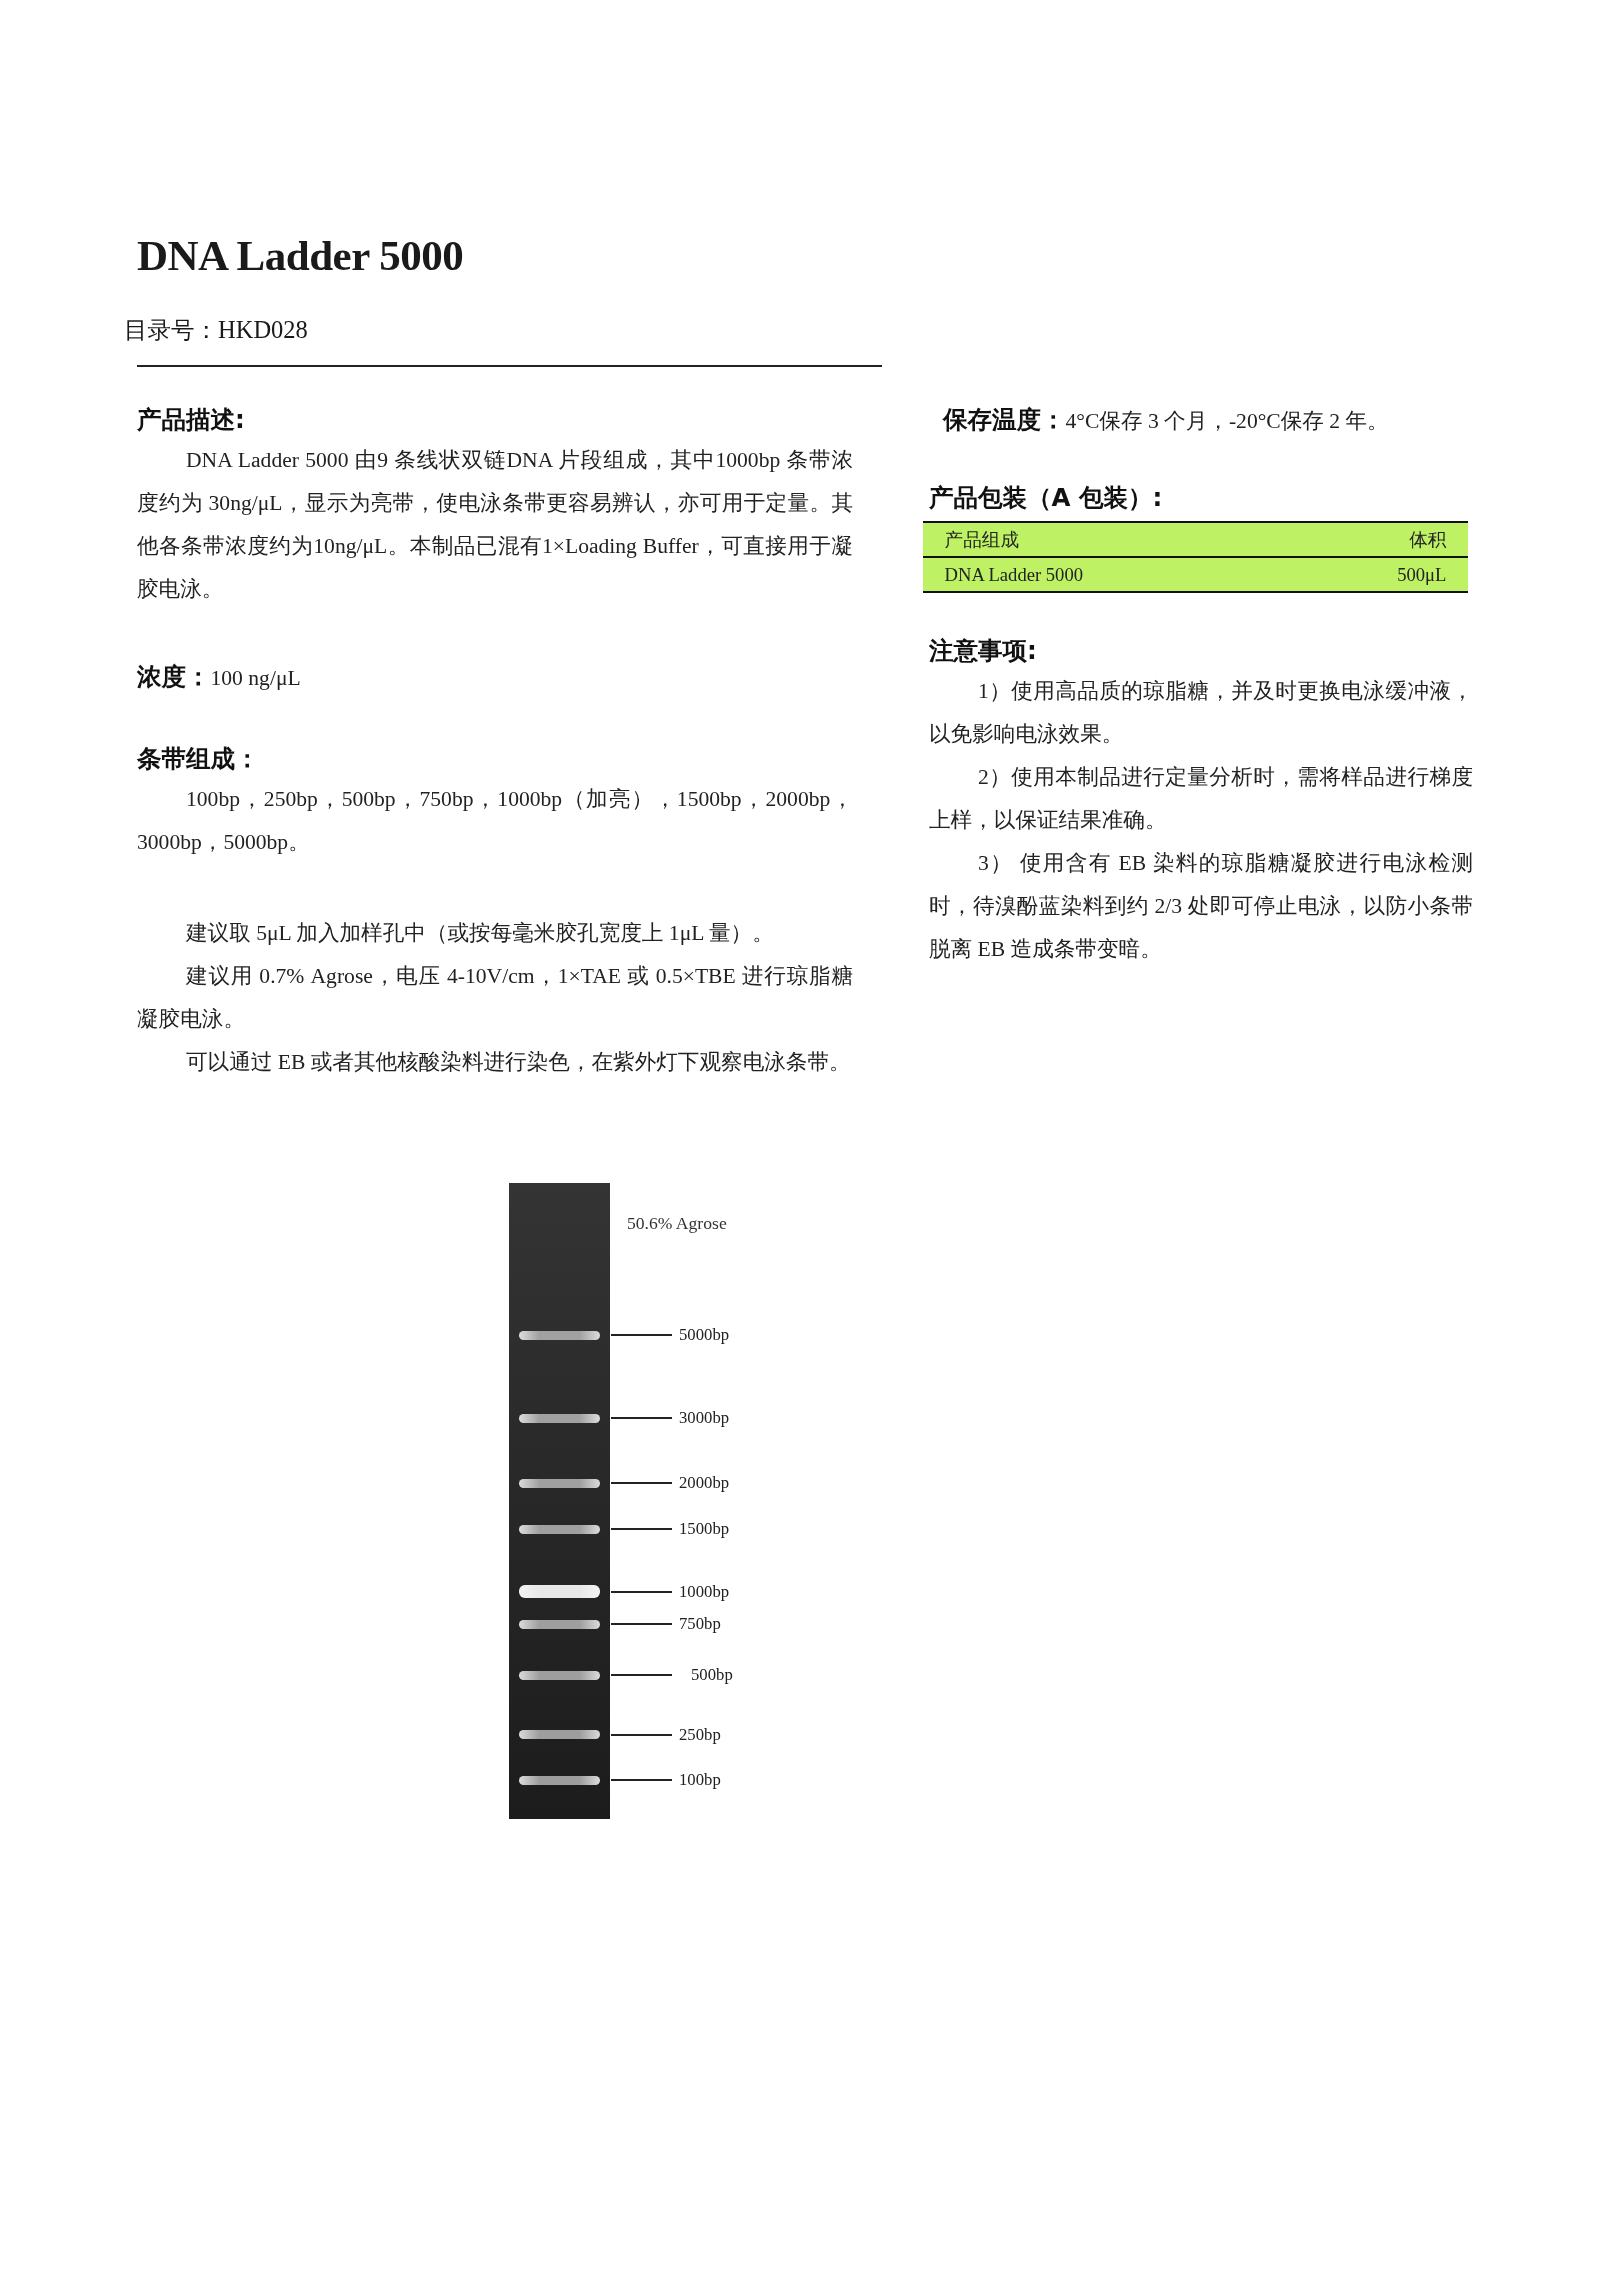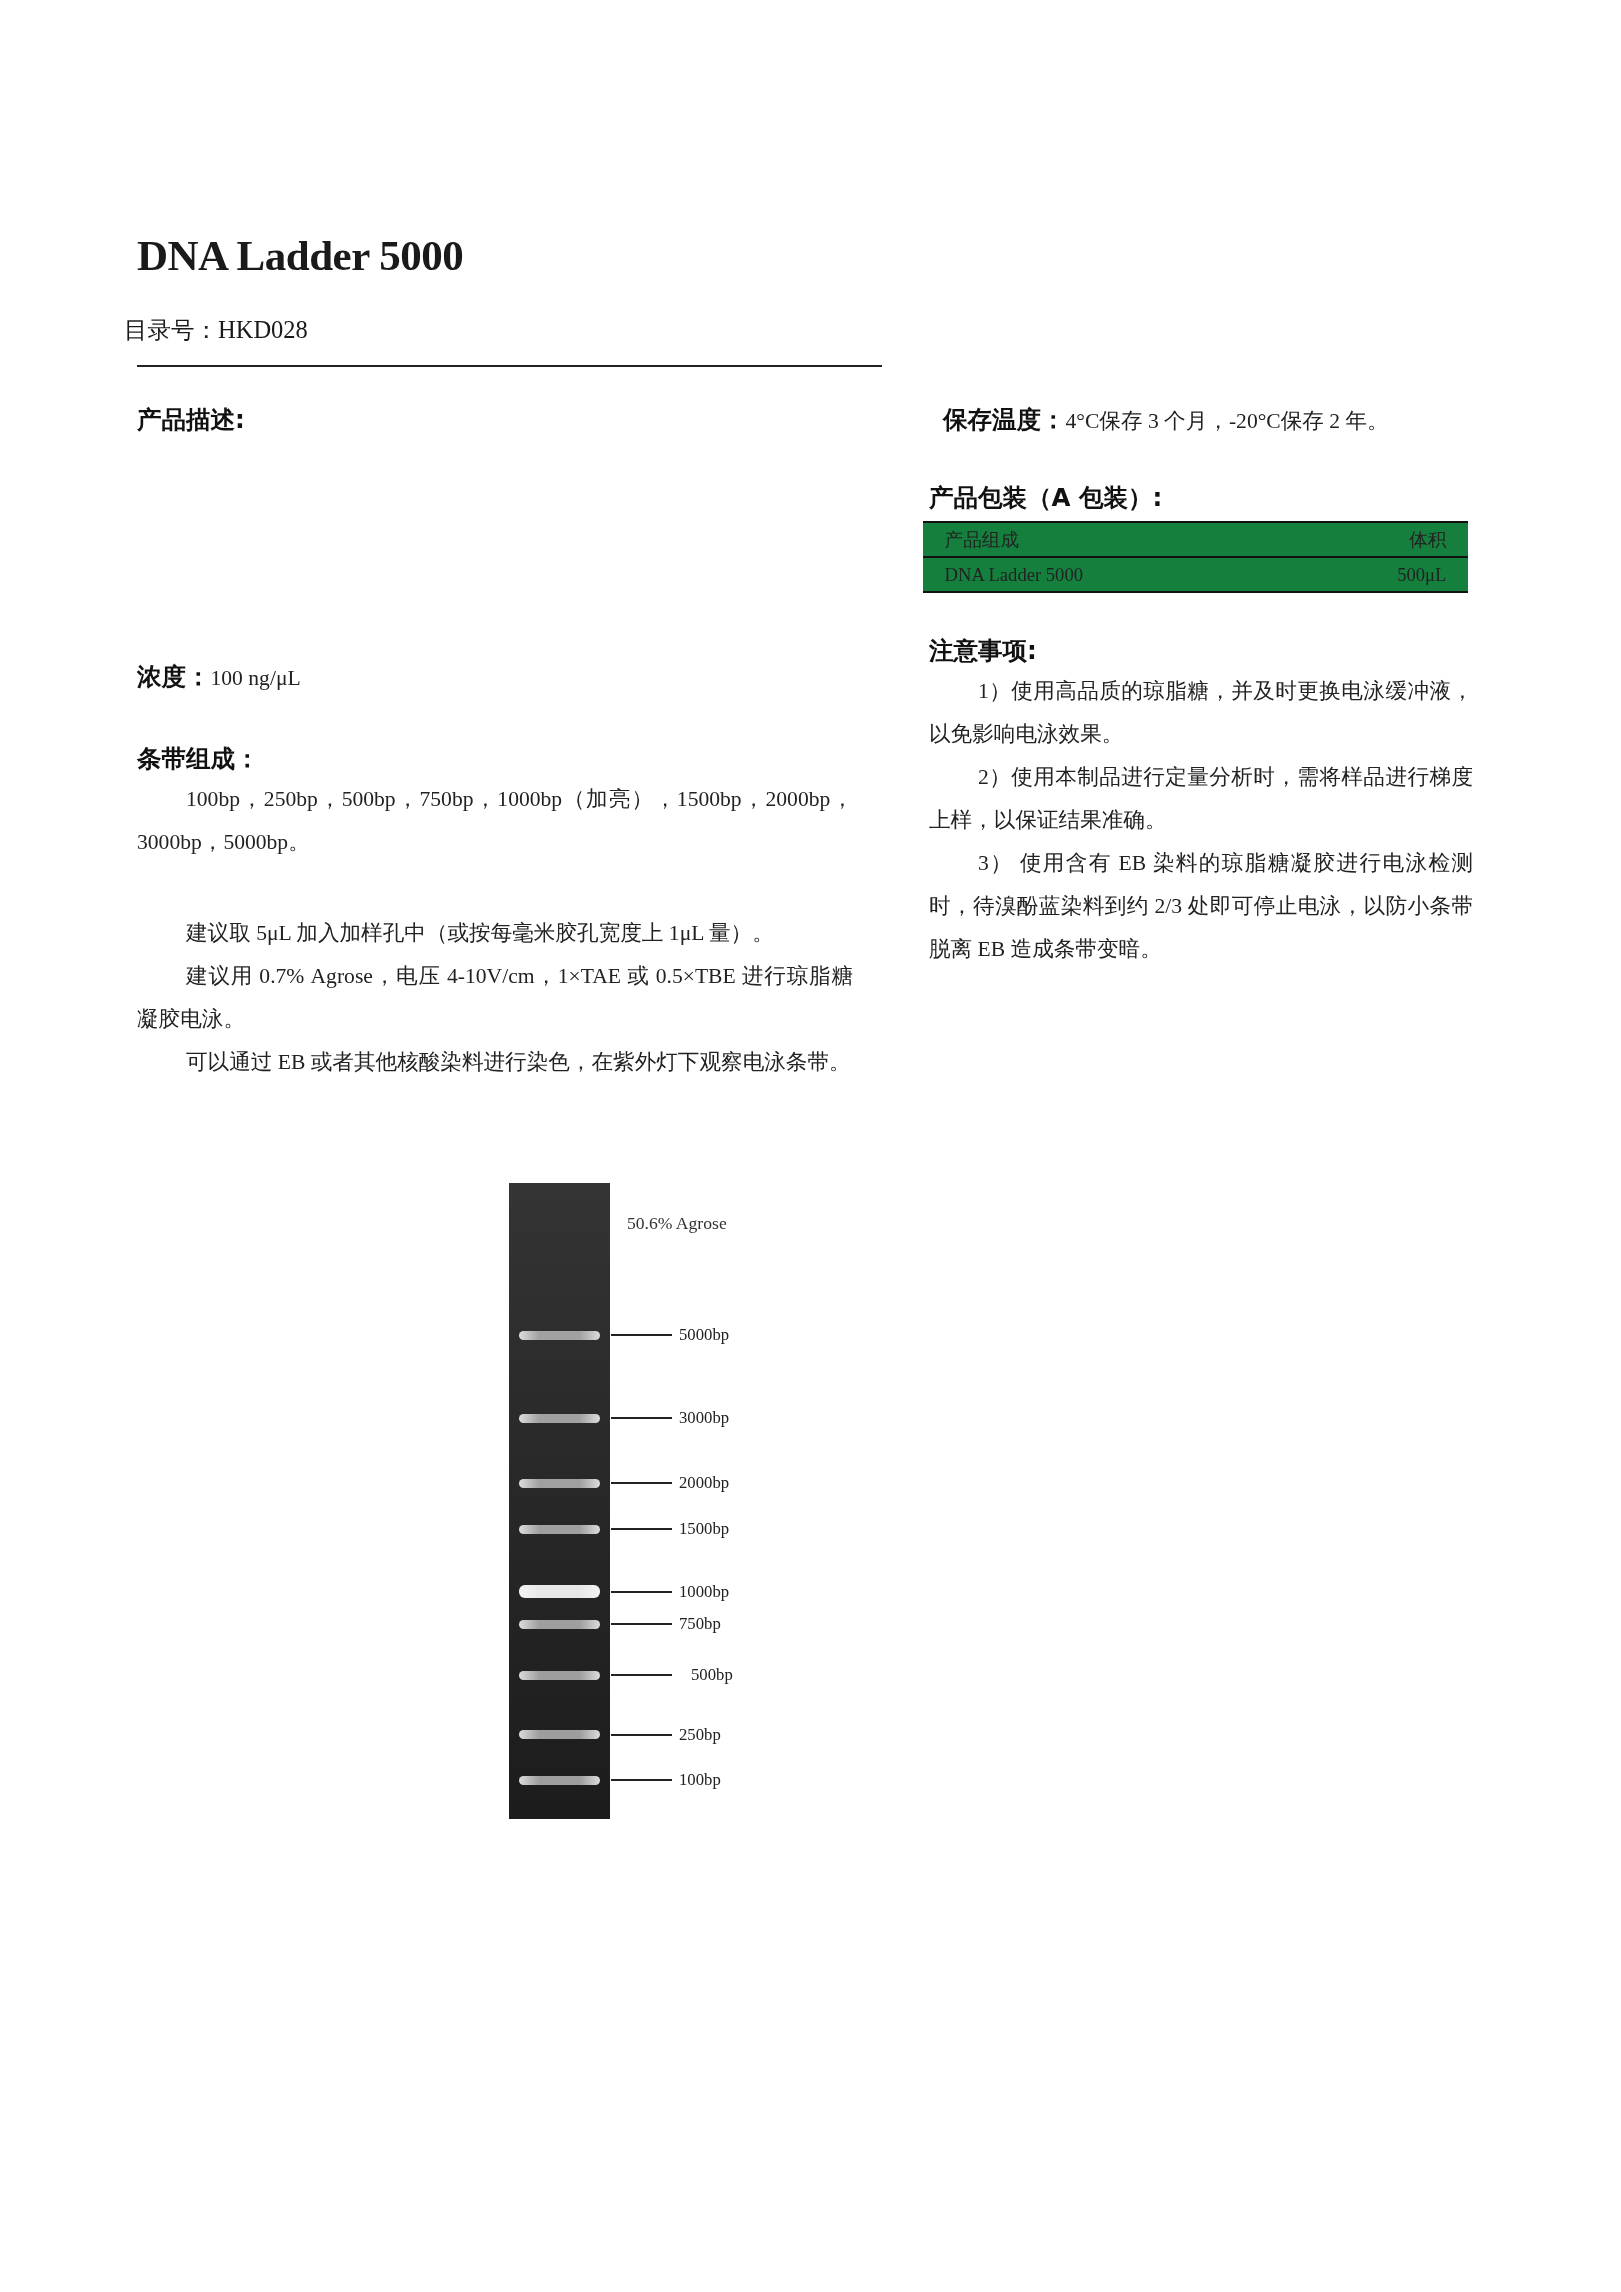--- a/index.html
+++ b/index.html
@@ -11,21 +11,21 @@
   .catalog { left: 124px; top: 312px; font-size: 24.5px; line-height: 35px; }
   .catalog .lbl { font-family: "DejaVu Sans", sans-serif; font-size: 23.5px; }
   .rule { left: 137px; top: 365px; width: 745px; height: 2px; background: #222; }
   .h { font-family: "DejaVu Sans", sans-serif; font-weight: bold; font-size: 24.5px; line-height: 35px; color: #111; }
   .p { font-size: 21.6px; line-height: 43px; color: #222; text-align: justify; }
   .ind { text-indent: 49px; }
   .val { font-size: 21.6px; font-weight: normal; font-family: "Liberation Serif", serif; color:#222; }
   .lcol { left: 137px; width: 716px; }
   .rcol { left: 929px; width: 544px; }
   table.pack { border-collapse: collapse; width: 545px; font-size: 18.6px; }
-  table.pack td { background: #15803d; padding: 0 21.6px; height: 33px; color:#222; }
+  table.pack td { background: #bef264; padding: 0 21.6px; height: 33px; color:#222; }
   table.pack tr.head td { border-top: 2.9px solid #111; border-bottom: 2.9px solid #111; }
   table.pack tr.row td { border-bottom: 2.9px solid #111; }
   table.pack td.r { text-align: right; }
   .gel { left: 509px; top: 1183px; width: 101px; height: 636px;
          background: linear-gradient(#343434, #2a2a2a 40%, #1c1c1c); }
   .band { position: absolute; left: 9.8px; width: 81px; border-radius: 5.9px;
           background: linear-gradient(90deg, rgba(230,230,230,0.95), rgba(200,200,200,0.75) 25%, rgba(200,200,200,0.75) 75%, rgba(230,230,230,0.95)); }
   .tick { position: absolute; left: 611px; height: 2px; width: 61px; background: #222; }
   .blabel { position: absolute; left: 679px; font-size: 16.7px; line-height: 19.6px; color: #222; }
   .gtitle { left: 627px; top: 1213px; font-size: 17.6px; color: #333; }
@@ -34,20 +34,21 @@
 <body>
 
 <div class="abs title">DNA Ladder 5000</div>
 <div class="abs catalog">
   <span class="lbl">目录号：</span><span>HKD028</span>
 </div>
 <div class="abs rule"></div>
 
 <div class="abs lcol" style="top:402px;">
   <div class="h">产品描述:</div>
+  <div class="p ind" style="margin-top:2px;">DNA Ladder 5000 由9 条线状双链DNA 片段组成，其中1000bp 条带浓度约为 30ng/μL，显示为亮带，使电泳条带更容易辨认，亦可用于定量。其他各条带浓度约为10ng/μL。本制品已混有1×Loading Buffer，可直接用于凝胶电泳。</div>
 </div>
 
 <div class="abs lcol" style="top:659px;">
   <span class="h">浓度：</span><span class="val">100 ng/μL</span>
 </div>
 
 <div class="abs lcol" style="top:741px;">
   <div class="h">条带组成：</div>
   <div class="p ind" style="margin-top:2px;">100bp，250bp，500bp，750bp，1000bp（加亮），1500bp，2000bp，3000bp，5000bp。</div>
 </div>

